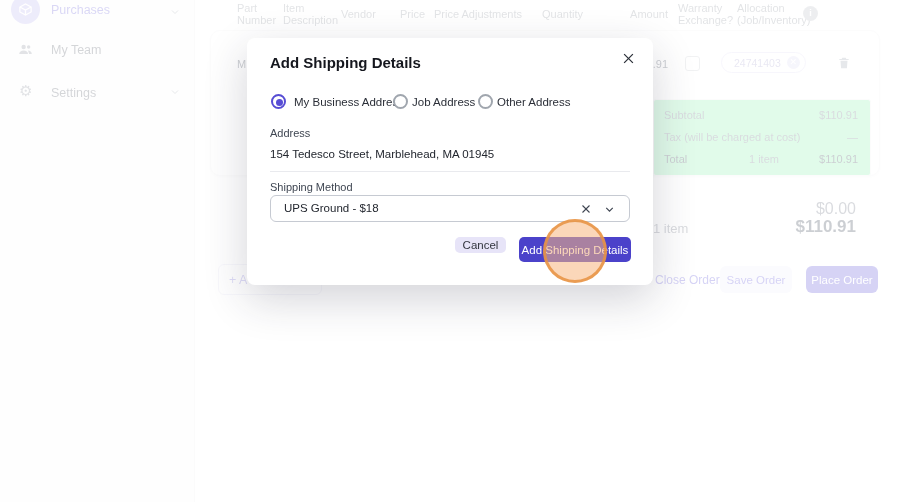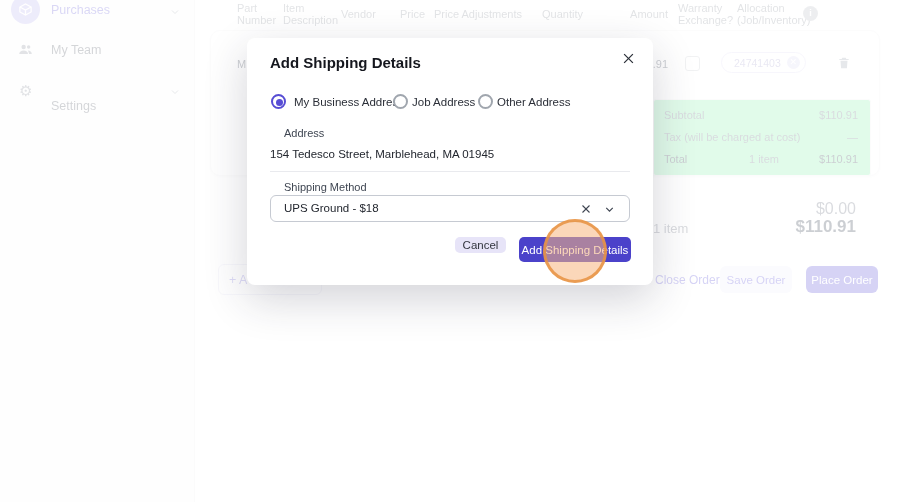--- a/index.html
+++ b/index.html
@@ -59,21 +59,21 @@
   
   #modal { position:absolute; left:247px; top:38px; width:406px; height:247px; background:#fff;
     border-radius:8px; box-shadow:0 14px 44px rgba(35,35,60,0.20); z-index:20; }
   #modal-title { position:absolute; left:23px; top:16px; font-size:15px; font-weight:bold; color:#15171e; }
   #modal-close { position:absolute; right:16px; top:13px; width:16px; height:16px; color:#2b2f38; cursor:pointer; }
   .radio { position:absolute; top:56px; width:15px; height:15px; border-radius:50%; border:2px solid #a0a6ae; background:#fff; }
   .radio.sel { border-color:#574dd4; }
   .radio.sel::after { content:""; position:absolute; left:3px; top:3px; width:7px; height:7px;
     border-radius:50%; background:#574dd4; }
   .radio-label { position:absolute; top:58px; font-size:11.5px; color:#2b2f38; }
-  .field-label { position:absolute; left:23px; font-size:11px; color:#3f4652;margin-left:14px; }
+  .field-label { position:absolute; left:23px; font-size:11px; color:#3f4652; }
   #address-value { position:absolute; left:23px; top:110px; font-size:11.5px; color:#23272f; }
   #divider { position:absolute; left:23px; right:23px; top:133px; height:1px; background:#e9eaee; }
   #method-select { position:absolute; left:23px; top:157px; width:360px; height:27px;
     border:1px solid #c6cad2; border-radius:6px; background:#fff; }
   #method-value { position:absolute; left:13px; top:0; line-height:25px; font-size:11.5px; color:#23272f; }
   #method-select svg { position:absolute; top:7px; color:#3f4652; }
   #cancel-btn { position:absolute; left:208px; top:199px; width:51px; height:16px; border-radius:5px;
     background:#e7e4f8; color:#33363f; font-size:11.5px; display:flex; align-items:center; justify-content:center; }
   #submit-btn { position:absolute; left:272px; top:199px; width:112px; height:25px; border-radius:5px;
     background:#4b42ca; color:#fff; font-size:11.5px; display:flex; align-items:center; justify-content:center; }
@@ -111,21 +111,21 @@
             <circle cx="9" cy="8" r="3.5"></circle>
               <path d="M2 19c0-3.5 3-5.5 7-5.5s7 2 7 5.5z"></path>
             <circle cx="17" cy="8" r="2.8"></circle>
               <path d="M16 13.4c3.2.3 6 2.1 6 5.6h-4.2"></path>
           </svg>
         </span>
         <span class="side-label" style="top:43px;">My Team</span>
       </div>
       <div>
         <span class="abs" style="left:19px; top:82px; color:#8a909a; font-size:15px;">⚙</span>
-        <span class="side-label" style="top:99px;">Settings</span>
+        <span class="side-label" style="top:86px;">Settings</span>
         <span class="chev" style="top:84px;">
           <svg width="12" height="12" viewBox="0 0 24 24" fill="none" stroke="currentColor" stroke-width="2">
               <polyline points="6 9 12 15 18 9"></polyline>
             </svg>
         </span>
       </div>
     </div>
 
     <div class="th" style="left:237px; top:2px;">
       <div>Part</div>

